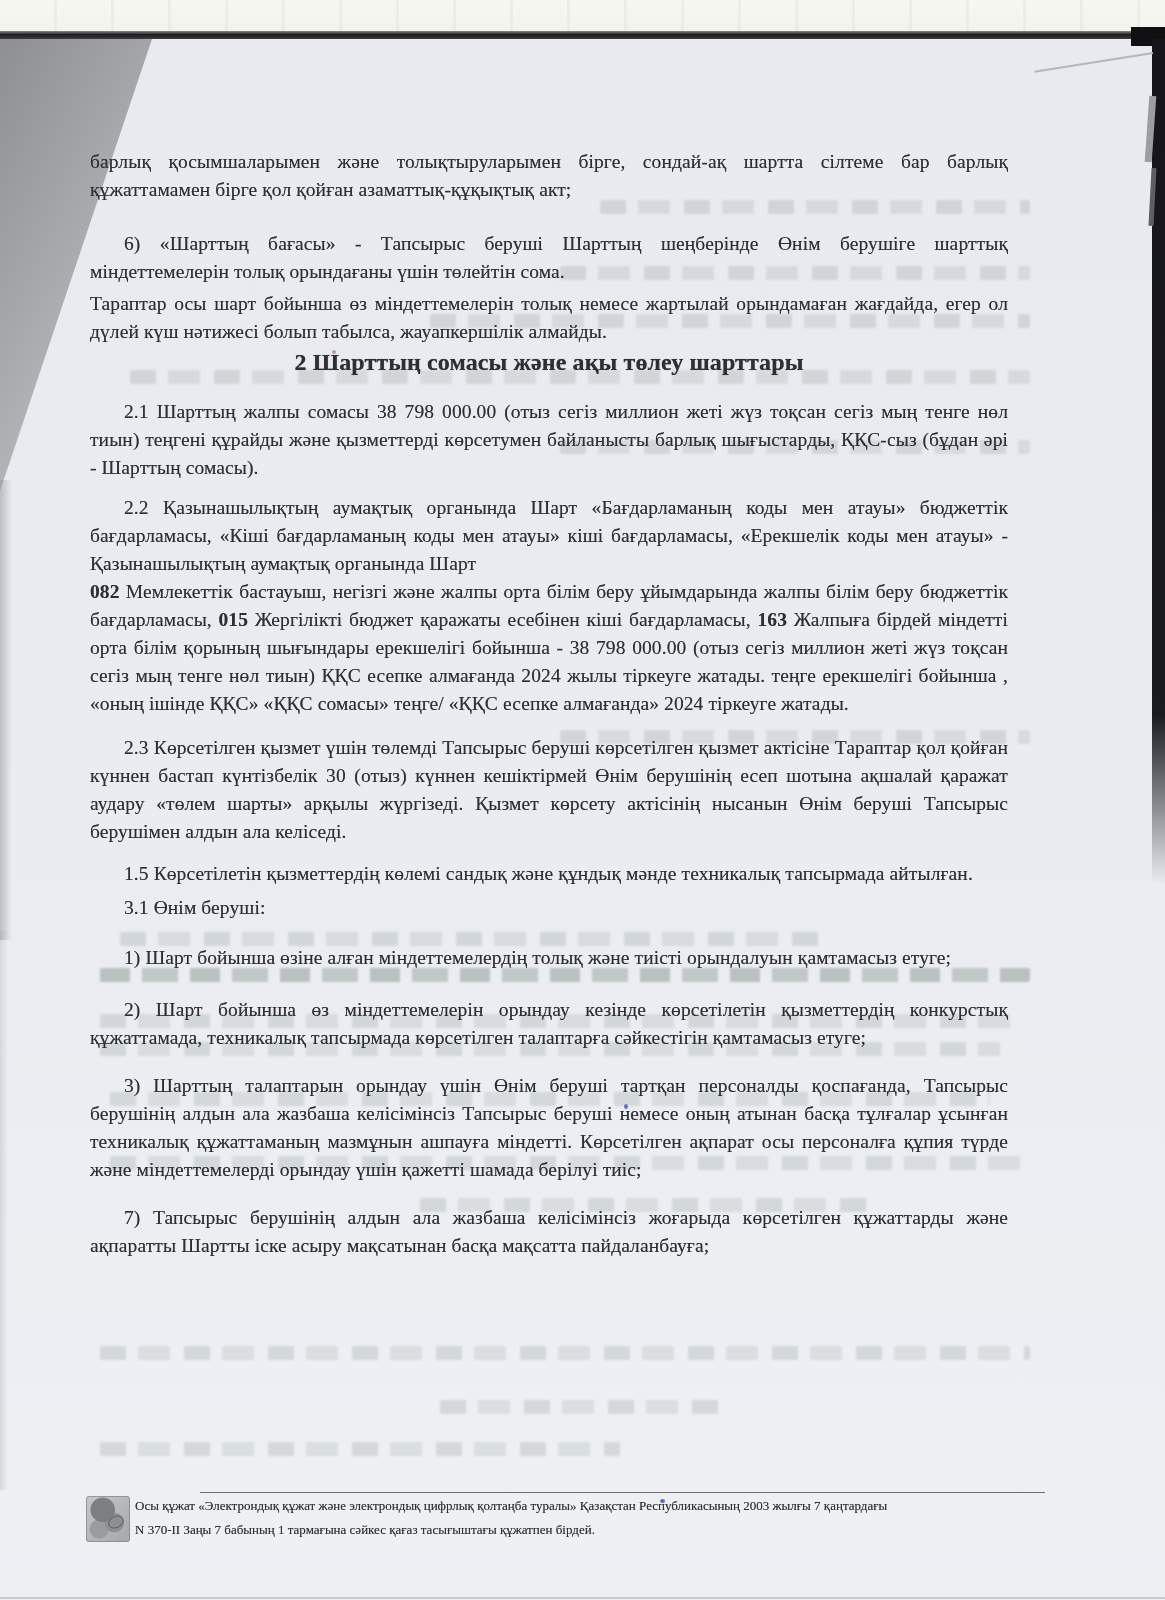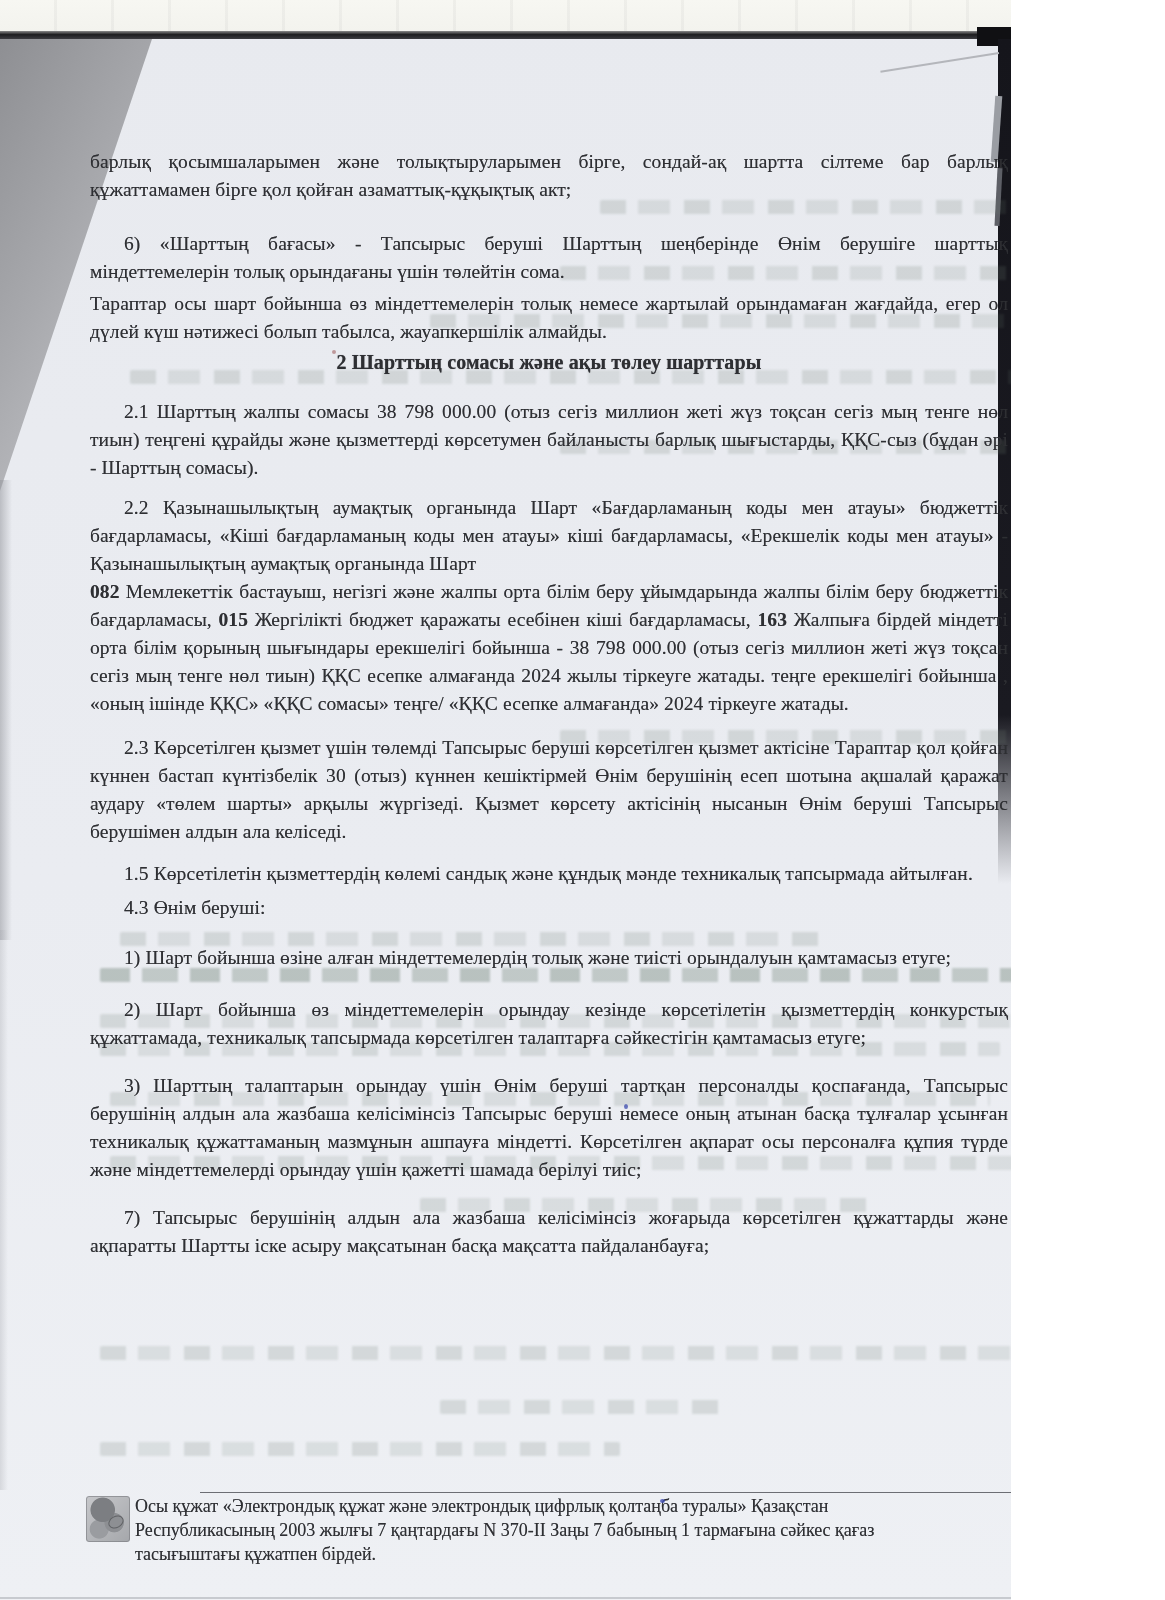--- a/index.html
+++ b/index.html
@@ -1,18 +1,18 @@
 <!DOCTYPE html>
 <html lang="kk"><head>
 <meta charset="utf-8">
 <title>Scanned contract page</title>
 <style>
   html,body{margin:0;padding:0;background:#ffffff;}
   .canvas{
-    position:relative;width:1011px;height:1600px;overflow:hidden;
+    position:relative;width:1165px;height:1600px;overflow:hidden;
     background:linear-gradient(to bottom,#e8eaef 0%,#eaecf1 55%,#eef0f4 100%);
     font-family:"Liberation Serif","DejaVu Serif",serif;
     color:#2e2f33;
   }
   
   .top-strip{
     position:absolute;top:0;left:0;right:0;height:31px;
     background:
       repeating-linear-gradient(90deg,transparent 0 54px,rgba(0,0,0,.035) 54px 57px),
       linear-gradient(#f7f7f2,#f3f3ee);
@@ -47,21 +47,21 @@
   
   .content{
     position:absolute;left:90px;top:148px;width:918px;
     font-size:19.5px;line-height:28px;text-align:justify;
     letter-spacing:.1px;
     text-shadow:0 0 .5px rgba(46,47,51,.55);
   }
   .content p{margin:0;}
   .ind{text-indent:34px;}
   .h-center{
-    text-align:center;font-weight:bold;font-size:20px;line-height:28px;
+    text-align:center;font-weight:bold;font-size:24px;line-height:28px;
     text-shadow:0 0 .7px rgba(46,47,51,.7);
   }
   .b{font-weight:bold;margin-top:37px;}
   .mb26{margin-bottom:26px!important}.mb22{margin-bottom:22px!important}
   .mb4{margin-bottom:4px!important}.mb2{margin-bottom:2px!important}
   .mb12{margin-bottom:12px!important}.mb16{margin-bottom:16px!important}
   .mb14{margin-bottom:14px!important}.mb6{margin-bottom:6px!important}
   .mb20{margin-bottom:20px!important}.mb24{margin-bottom:24px!important}
   .mb0{margin-bottom:0!important}
   
@@ -86,21 +86,21 @@
       linear-gradient(135deg,#c7c8cb,#a5a7ab);
     box-shadow:inset 0 0 0 1px rgba(120,122,126,.6);
   }
   .stamp::after{
     content:"";position:absolute;left:22px;top:20px;width:14px;height:10px;
     border:1.5px solid rgba(70,72,76,.65);border-radius:50%;
     transform:rotate(-28deg);
   }
   .footer-note{
     position:absolute;left:135px;top:1494px;width:755px;
-    font-size:18px;line-height:24px;text-align:left;color:#2e2f33;
+    font-size:13px;line-height:24px;text-align:left;color:#2e2f33;
     text-shadow:0 0 .4px rgba(46,47,51,.5);
   }
   .speck-blue{position:absolute;left:660px;top:1499px;width:5px;height:4px;background:#3b49b0;border-radius:50%;opacity:.8;}
   .speck-blue2{position:absolute;left:624px;top:1104px;width:4px;height:5px;background:#2f3fa8;border-radius:50%;opacity:.7;}
   .speck-red{position:absolute;left:332px;top:350px;width:4px;height:4px;background:#a26060;border-radius:50%;opacity:.6;}
 </style>
 </head>
 <body>
 
 <div class="canvas">
@@ -141,21 +141,21 @@
 
     <p class="h-center mb22">2 Шарттың сомасы және ақы төлеу шарттары</p>
 
     <p class="ind mb12">2.1 Шарттың жалпы сомасы 38 798 000.00 (отыз сегіз миллион жеті жүз тоқсан сегіз мың тенге нөл тиын) теңгені құрайды және қызметтерді көрсетумен байланысты барлық шығыстарды, ҚҚС-сыз (бұдан әрі - Шарттың сомасы).</p>
     <p class="ind mb0">2.2 Қазынашылықтың аумақтық органында Шарт «Бағдарламаның коды мен атауы» бюджеттік бағдарламасы, «Кіші бағдарламаның коды мен атауы» кіші бағдарламасы, «Ерекшелік коды мен атауы» - Қазынашылықтың аумақтық органында Шарт</p>
     <p class="mb16"><span class="b">082</span><span> Мемлекеттік бастауыш, негізгі және жалпы орта білім беру ұйымдарында жалпы білім беру бюджеттік бағдарламасы, </span><span class="b">015</span><span> Жергілікті бюджет қаражаты есебінен кіші бағдарламасы, </span><span class="b">163</span><span> Жалпыға бірдей міндетті орта білім қорының шығындары ерекшелігі бойынша - 38 798 000.00 (отыз сегіз миллион жеті жүз тоқсан сегіз мың тенге нөл тиын) ҚҚС есепке алмағанда 2024 жылы тіркеуге жатады. теңге ерекшелігі бойынша , «оның ішінде ҚҚС» «ҚҚС сомасы» теңге/ «ҚҚС есепке алмағанда» 2024 тіркеуге жатады.</span></p>
     <p class="ind mb14">2.3 Көрсетілген қызмет үшін төлемді Тапсырыс беруші көрсетілген қызмет актісіне Тараптар қол қойған күннен бастап күнтізбелік 30 (отыз) күннен кешіктірмей Өнім берушінің есеп шотына ақшалай қаражат аудару «төлем шарты» арқылы жүргізеді. Қызмет көрсету актісінің нысанын Өнім беруші Тапсырыс берушімен алдын ала келіседі.</p>
     <p class="ind mb6">1.5 Көрсетілетін қызметтердің көлемі сандық және құндық мәнде техникалық тапсырмада айтылған.</p>
 
 
-    <p class="ind mb22">4.3 Өнім беруші:</p>
+    <p class="ind mb22">3.1 Өнім беруші:</p>
     <p class="ind mb24">1) Шарт бойынша өзіне алған міндеттемелердің толық және тиісті орындалуын қамтамасыз етуге;</p>
     <p class="ind mb20">2) Шарт бойынша өз міндеттемелерін орындау кезінде көрсетілетін қызметтердің конкурстық құжаттамада, техникалық тапсырмада көрсетілген талаптарға сәйкестігін қамтамасыз етуге;</p>
     <p class="ind mb20">3) Шарттың талаптарын орындау үшін Өнім беруші тартқан персоналды қоспағанда, Тапсырыс берушінің алдын ала жазбаша келісімінсіз Тапсырыс беруші немесе оның атынан басқа тұлғалар ұсынған техникалық құжаттаманың мазмұнын ашпауға міндетті. Көрсетілген ақпарат осы персоналға құпия түрде және міндеттемелерді орындау үшін қажетті шамада берілуі тиіс;</p>
     <p class="ind mb20">7) Тапсырыс берушінің алдын ала жазбаша келісімінсіз жоғарыда көрсетілген құжаттарды және ақпаратты Шартты іске асыру мақсатынан басқа мақсатта пайдаланбауға;</p>
   </div>
 
   <div class="footer-sep"></div>
   <div class="stamp"></div>
   <div class="footer-note">Осы құжат «Электрондық құжат және электрондық цифрлық қолтаңба туралы» Қазақстан Республикасының 2003 жылғы 7 қаңтардағы N 370-II Заңы 7 бабының 1 тармағына сәйкес қағаз тасығыштағы құжатпен бірдей.</div>
 

